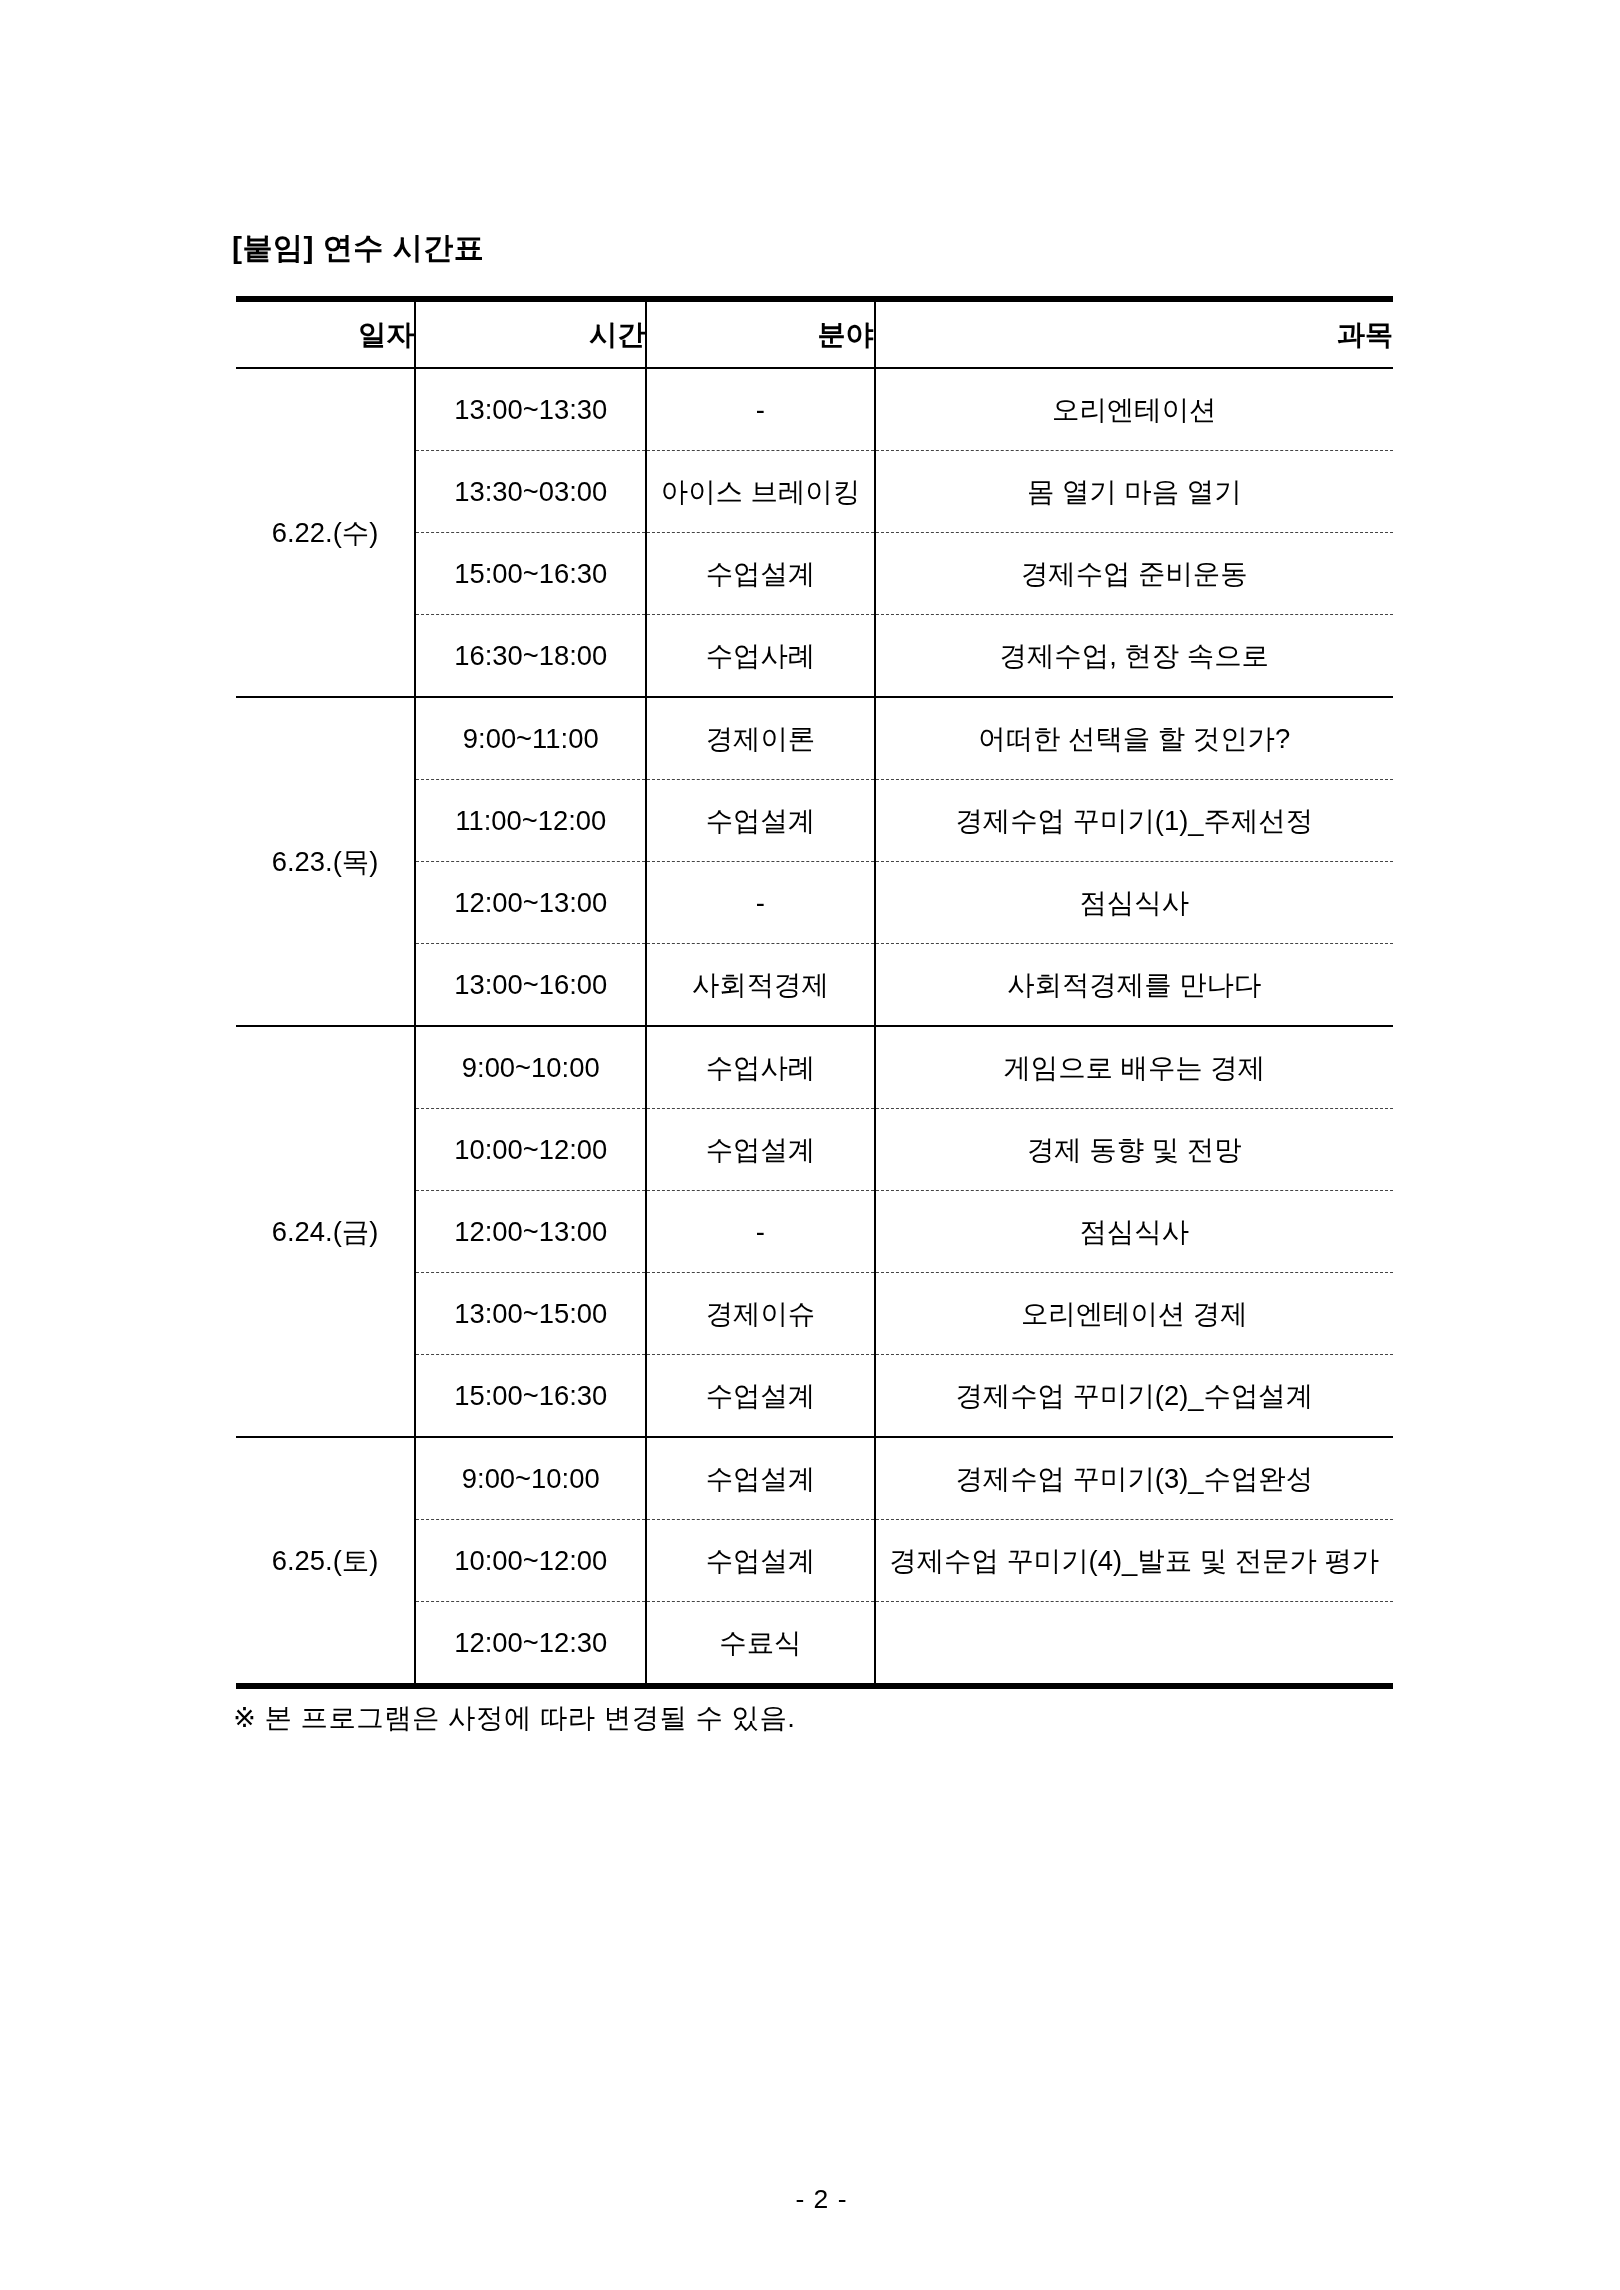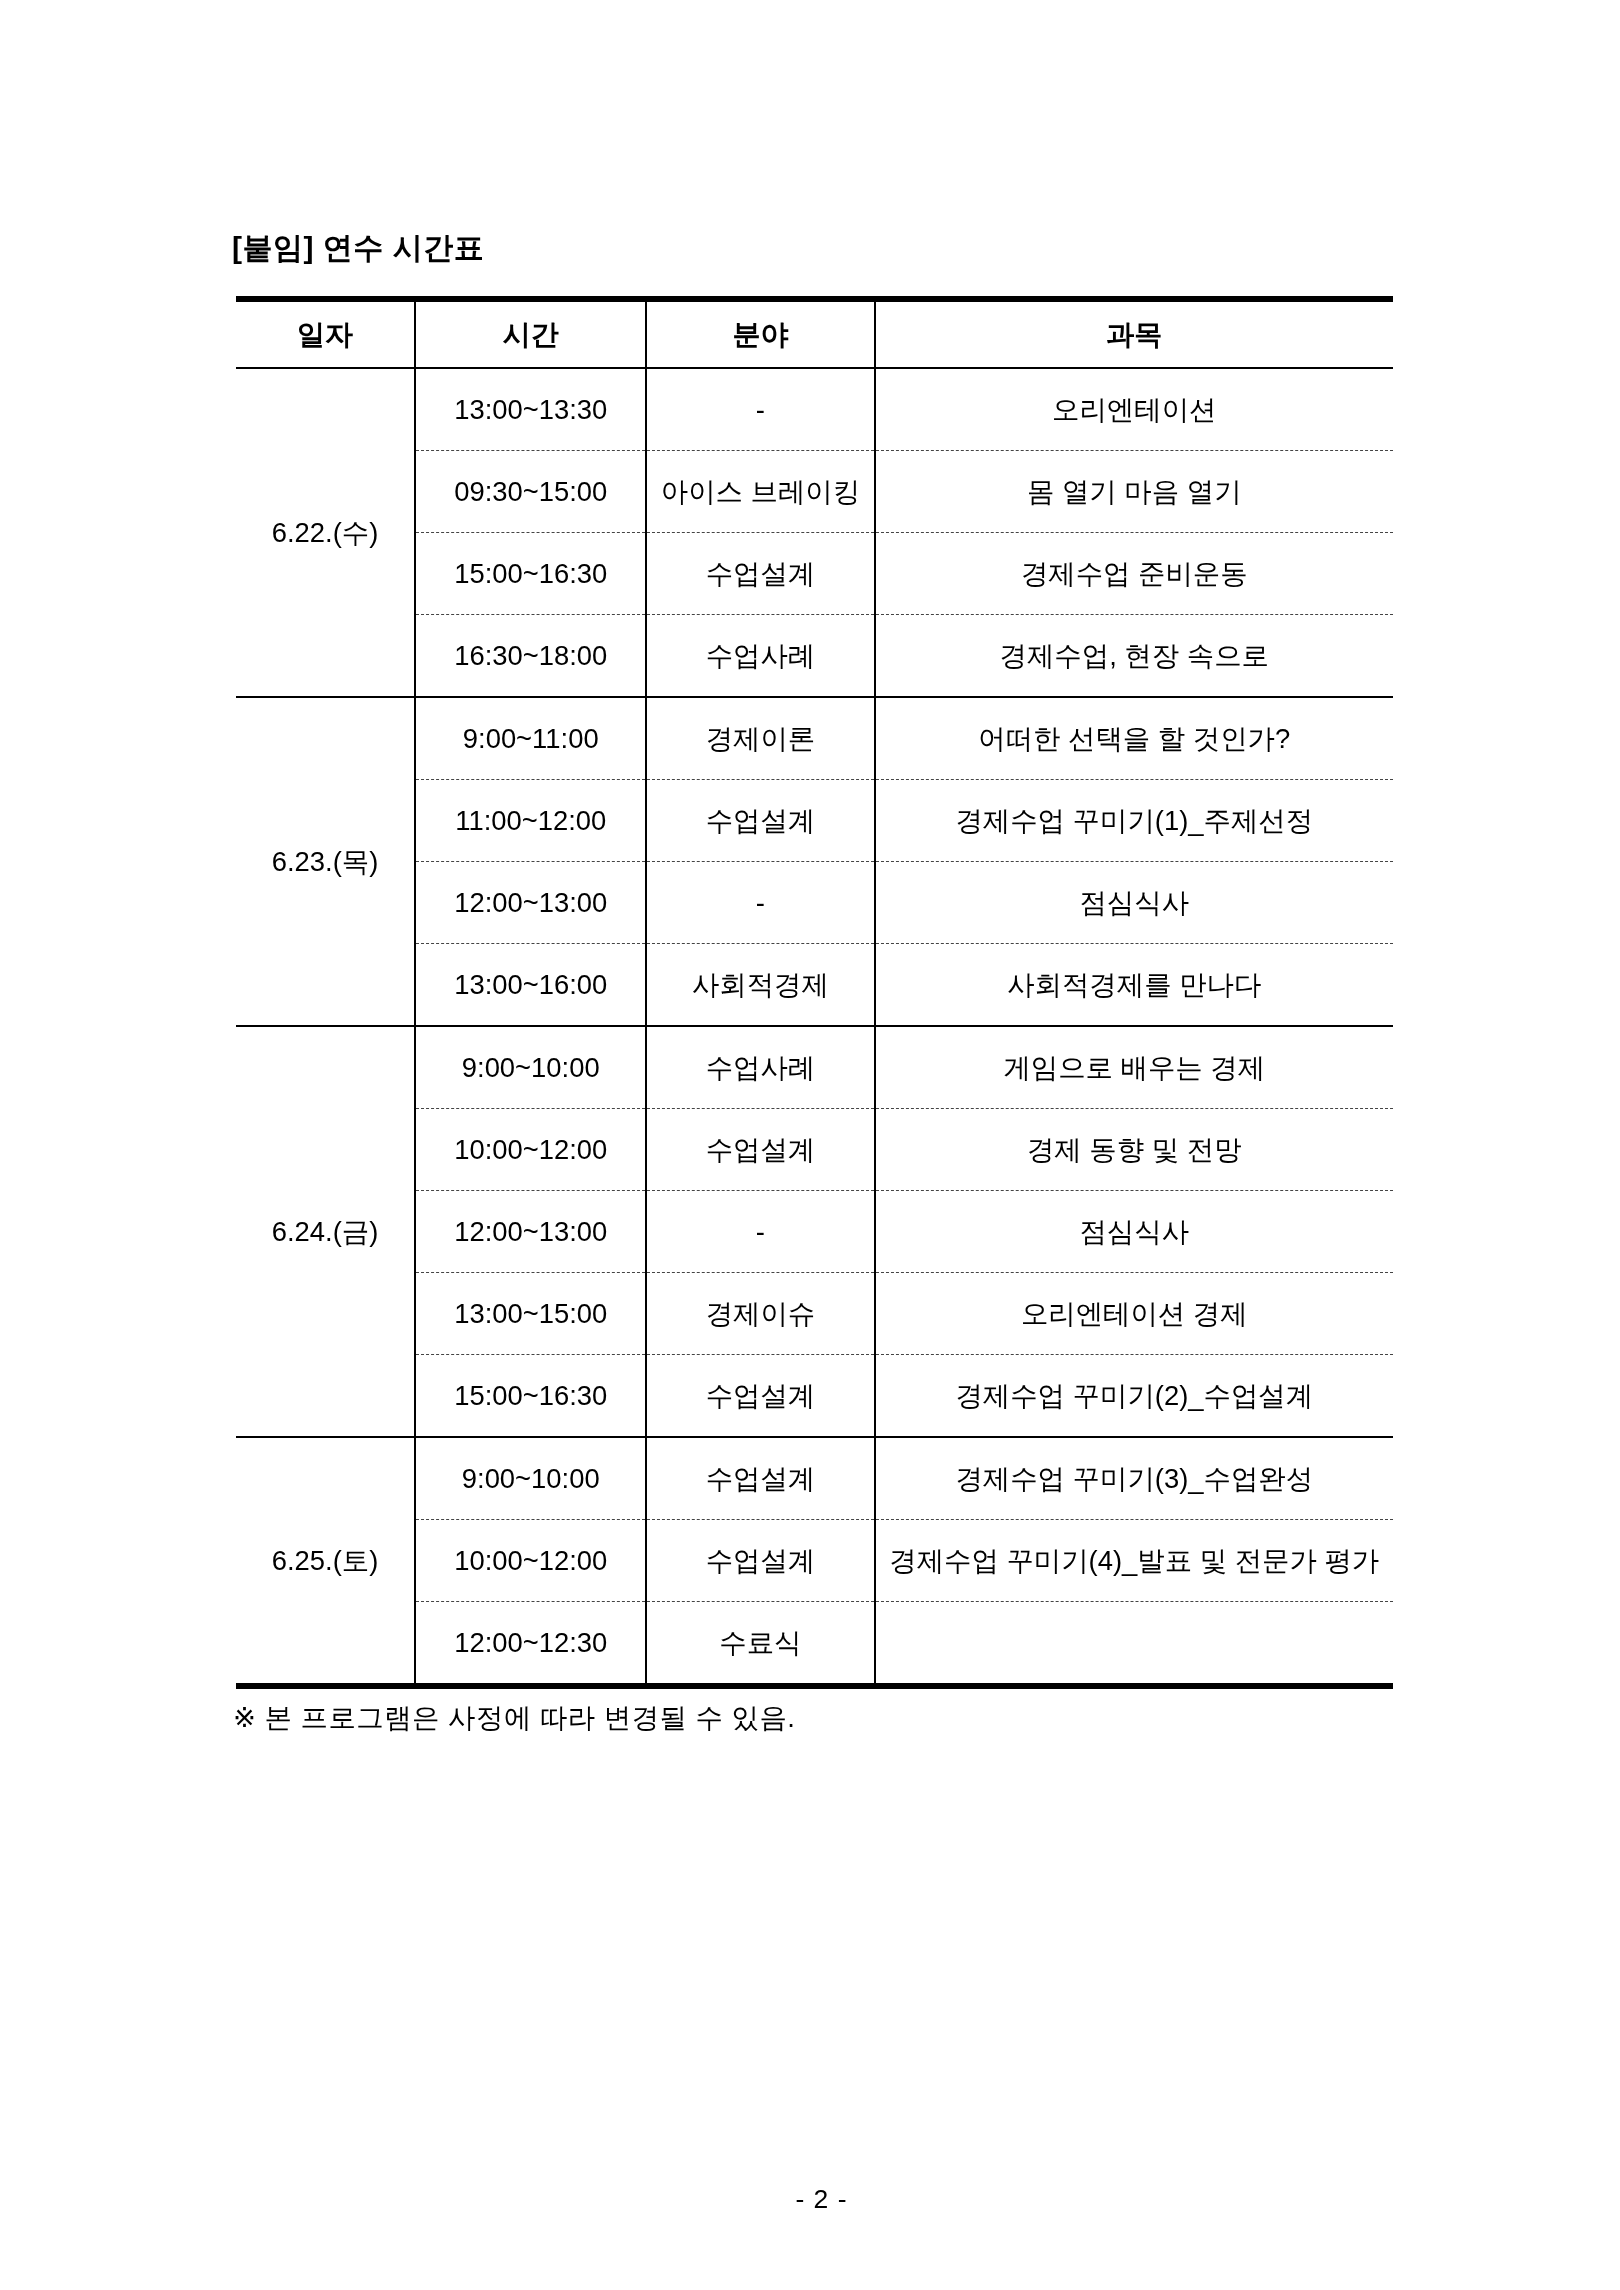--- a/index.html
+++ b/index.html
@@ -39,20 +39,21 @@
     vertical-align: middle;
     font-size: 27.4px;
     overflow: hidden;
     white-space: nowrap;
   }
   table.schedule thead th {
     height: 65px;
     font-weight: bold;
     font-size: 28px;
     border-bottom: 2px solid #000;
+    text-align: right;
   }
   table.schedule tbody td { height: 81px; }
   .col-time, .col-field, .col-subject { border-left: 2px solid #000; }
   tr.group-start td { border-top: 2px solid #000; }
   tr.row-cont td { border-top: 1px dashed #444; }
   .footnote {
     position: absolute;
     left: 233px;
     top: 1700px;
     font-size: 27.4px;
@@ -93,21 +94,21 @@
       </tr>
     </thead>
     <tbody>
         <tr class="group-start">
           <td rowspan="4" class="col-date">6.22.(수)</td>
           <td class="col-time">13:00~13:30</td>
           <td class="col-field">-</td>
           <td class="col-subject">오리엔테이션</td>
         </tr>
         <tr class="row-cont">
-          <td class="col-time">09:30~15:00</td>
+          <td class="col-time">13:30~03:00</td>
           <td class="col-field">아이스 브레이킹</td>
           <td class="col-subject">몸 열기 마음 열기</td>
         </tr>
         <tr class="row-cont">
           <td class="col-time">15:00~16:30</td>
           <td class="col-field">수업설계</td>
           <td class="col-subject">경제수업 준비운동</td>
         </tr>
         <tr class="row-cont">
           <td class="col-time">16:30~18:00</td>

